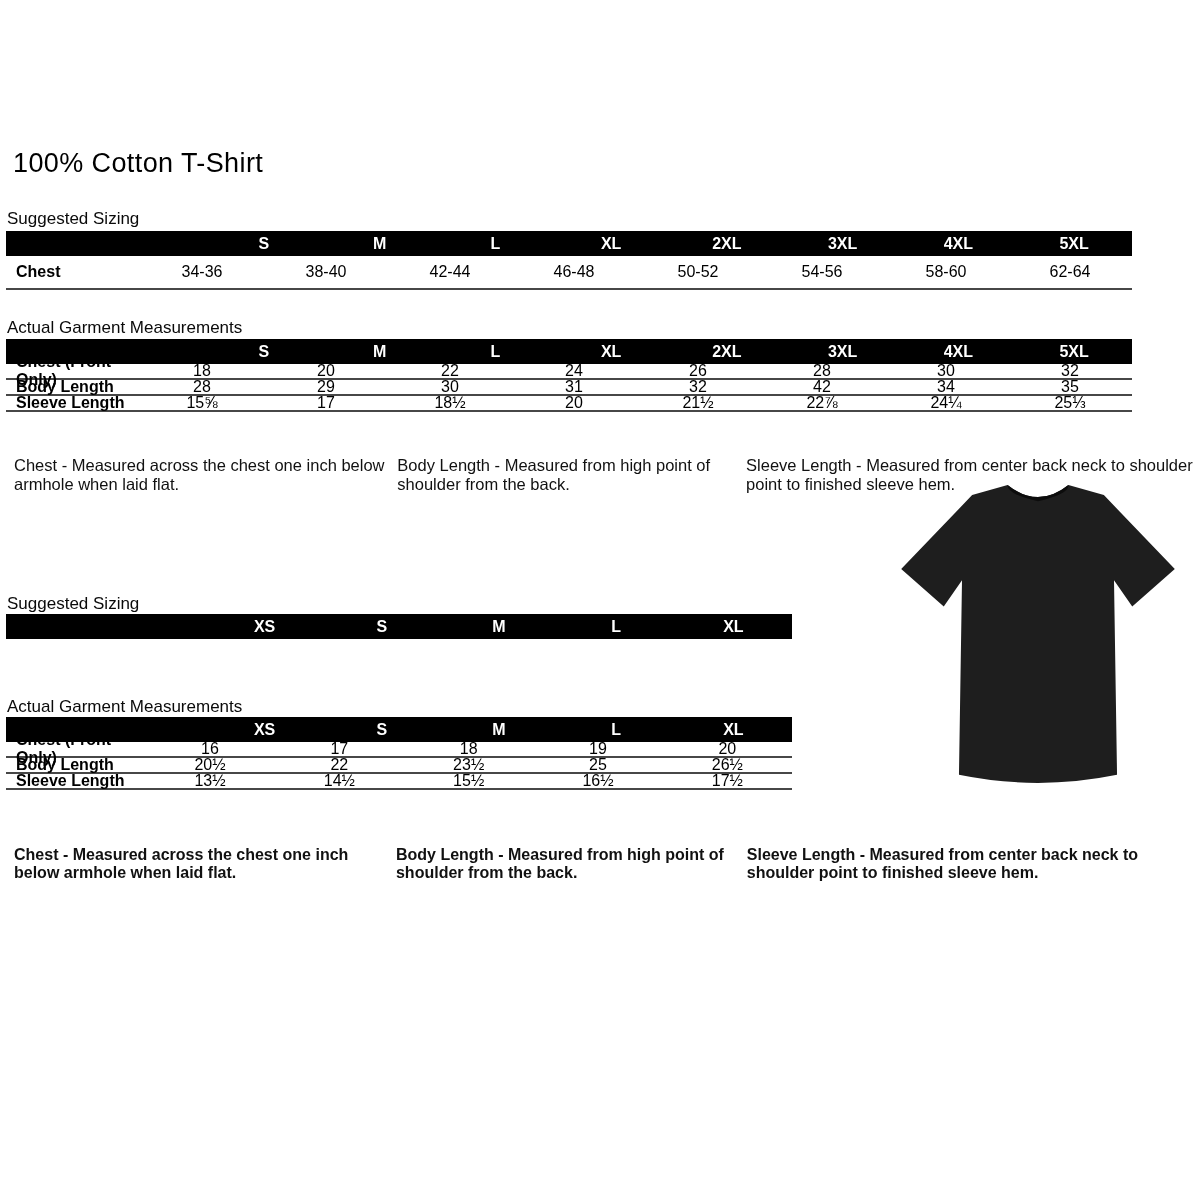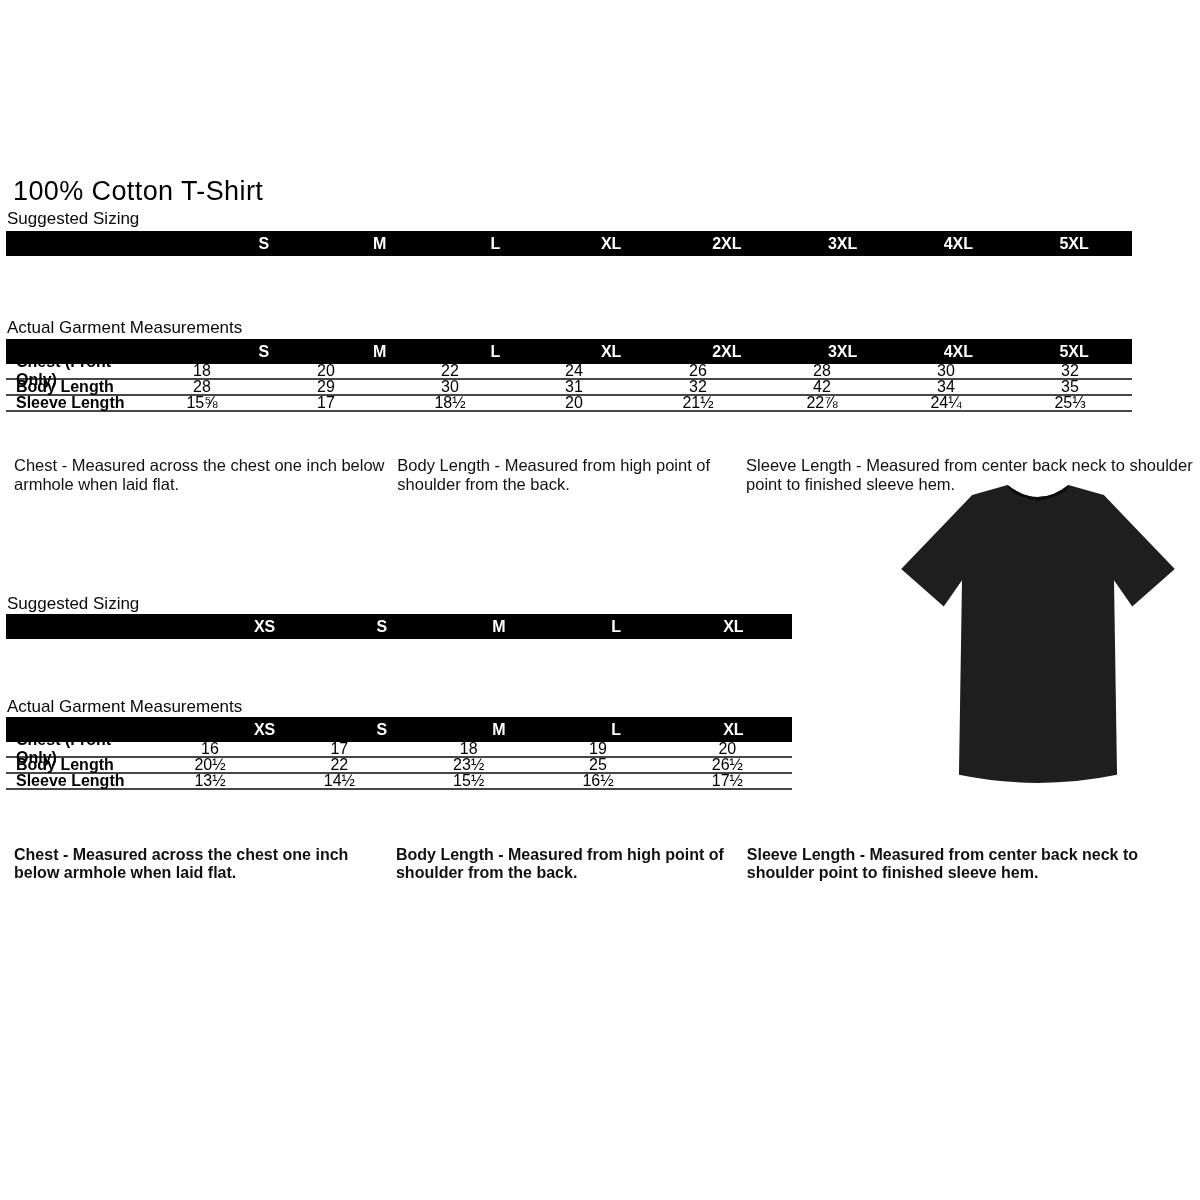--- a/index.html
+++ b/index.html
@@ -5,21 +5,21 @@
   * { margin:0; padding:0; box-sizing:border-box; }
   html,body { background:#ffffff; }
   body {
     width:1200px; height:1200px;
     font-family:"Liberation Sans", sans-serif;
     color:#000;
   }
   .canvas { position:relative; width:1200px; height:1200px; overflow:hidden; background:#fff; }
   .abs { position:absolute; }
 
-  #adult-title { left:13px; top:176px; font-size:27px; font-weight:400; letter-spacing:0.4px; }
+  #adult-title { left:13px; top:148px; font-size:27px; font-weight:400; letter-spacing:0.4px; }
   #banner {
     left:345px; top:166px; width:557px; height:39px;
     background:#000; color:#fff;
     display:flex; align-items:center; justify-content:center;
     font-size:28px; font-weight:700; letter-spacing:7px;
   }
 
   .sec-label { font-size:17px; color:#0a0a0a; }
   #adult-suggested-label { left:7px; top:209px; }
   #adult-actual-label   { left:7px; top:318px; }
@@ -63,20 +63,31 @@
       <div class="thead">
         <div class="th labelcol"></div>
         <div class="th">S</div>
         <div class="th">M</div>
         <div class="th">L</div>
         <div class="th">XL</div>
         <div class="th">2XL</div>
         <div class="th">3XL</div>
         <div class="th">4XL</div>
         <div class="th">5XL</div>
+      </div>
+      <div class="trow">
+        <div class="td labelcol rowlabel">Chest</div>
+        <div class="td">34-36</div>
+        <div class="td">38-40</div>
+        <div class="td">42-44</div>
+        <div class="td">46-48</div>
+        <div class="td">50-52</div>
+        <div class="td">54-56</div>
+        <div class="td">58-60</div>
+        <div class="td">62-64</div>
       </div>
     </div>
 
   <div class="abs sec-label" id="adult-actual-label">Actual Garment Measurements</div>
 
   <div class="abs table" id="adult-actual-table">
       <div class="thead">
         <div class="th labelcol"></div>
         <div class="th">S</div>
         <div class="th">M</div>

